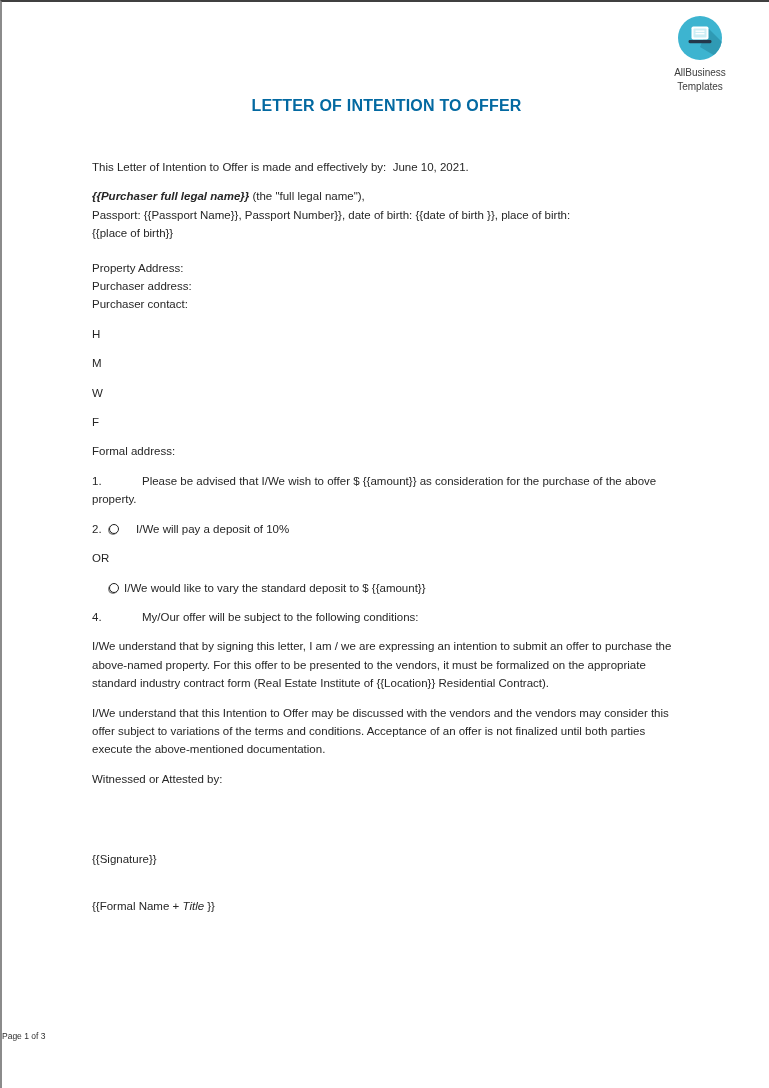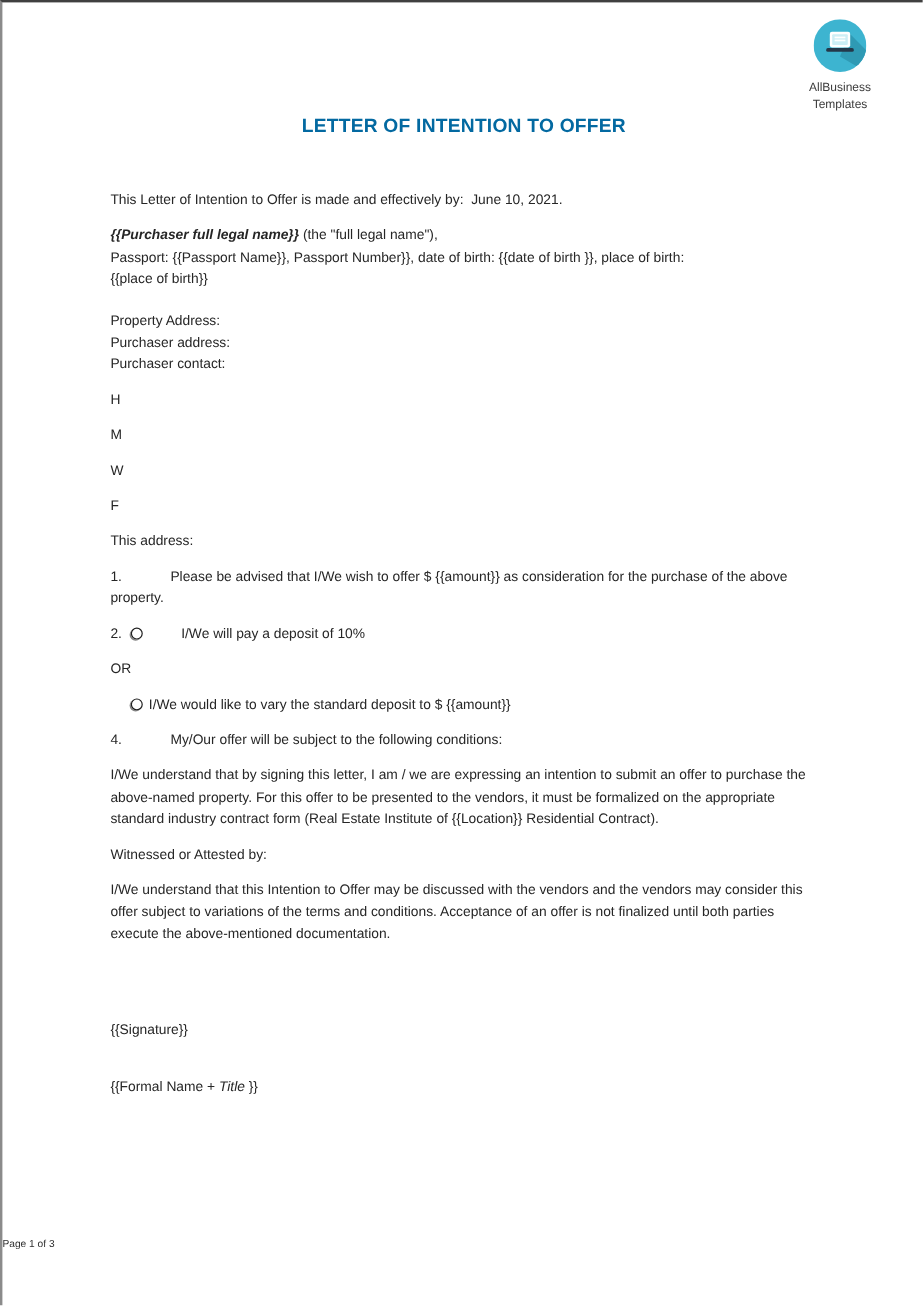--- a/index.html
+++ b/index.html
@@ -44,21 +44,21 @@
   .num-wide{display:inline-block;width:50px;}
   .num-narrow{display:inline-block;width:17px;}
   .radio-circle{
     display:inline-block;
     width:8px;height:8px;
     border:1.6px solid #1f1f1f;
     border-radius:50%;
     vertical-align:-1px;
     box-shadow:-1px 1px 0 rgba(31,31,31,0.55);
   }
-  .gap-after-circle{margin-left:32px;text-align:center;}
+  .gap-after-circle{margin-left:17px;text-align:center;}
   .alt-option{padding-left:17px;}
   .alt-option .radio-circle{margin-right:5px;}
   .sig{margin-top:62px;}
   .formal{margin-top:28px;}
   .formal .it{font-style:italic;}
   .footer{
     position:absolute;
     left:0;right:0;
     top:1029px;
     text-align:left;
@@ -110,38 +110,38 @@
       <div>Property Address:</div>
       <div>Purchaser address:</div>
       <div>Purchaser contact:</div>
     </div>
 
     <p class="contact-line mt16">H</p>
     <p class="contact-line">M</p>
     <p class="contact-line">W</p>
     <p class="contact-line">F</p>
 
-    <p>This address:</p>
+    <p>Formal address:</p>
 
     <p class="li"><span class="num-wide">1.</span><span>Please be advised that I/We wish to offer $ {{amount}} as consideration for the purchase of the above property.</span></p>
 
     <p class="li"><span class="num-narrow">2.</span><span class="radio-circle"></span><span class="gap-after-circle">I/We will pay a deposit of 10%</span></p>
 
     <p class="li">OR</p>
 
     <p class="li alt-option"><span class="radio-circle"></span><span>I/We would like to vary the standard deposit to $ {{amount}}</span></p>
 
 
     <p class="li"><span class="num-wide">4.</span><span>My/Our offer will be subject to the following conditions:</span></p>
 
     <p>I/We understand that by signing this letter, I am / we are expressing an intention to submit an offer to purchase the above-named property. For this offer to be presented to the vendors, it must be formalized on the appropriate standard industry contract form (Real Estate Institute of {{Location}} Residential Contract).</p>
 
+    <p>I/We understand that this Intention to Offer may be discussed with the vendors and the vendors may consider this offer subject to variations of the terms and conditions. Acceptance of an offer is not finalized until both parties execute the above-mentioned documentation.</p>
+
     <p>Witnessed or Attested by:</p>
-
-    <p>I/We understand that this Intention to Offer may be discussed with the vendors and the vendors may consider this offer subject to variations of the terms and conditions. Acceptance of an offer is not finalized until both parties execute the above-mentioned documentation.</p>
 
     <p class="sig">{{Signature}}</p>
 
     <p class="formal"><span>{{Formal Name + </span><span class="it">Title</span><span class="pre"> }}</span></p>
   </div>
 
   <div class="footer">Page 1 of 3</div>
 </div>
 
 </body></html>

